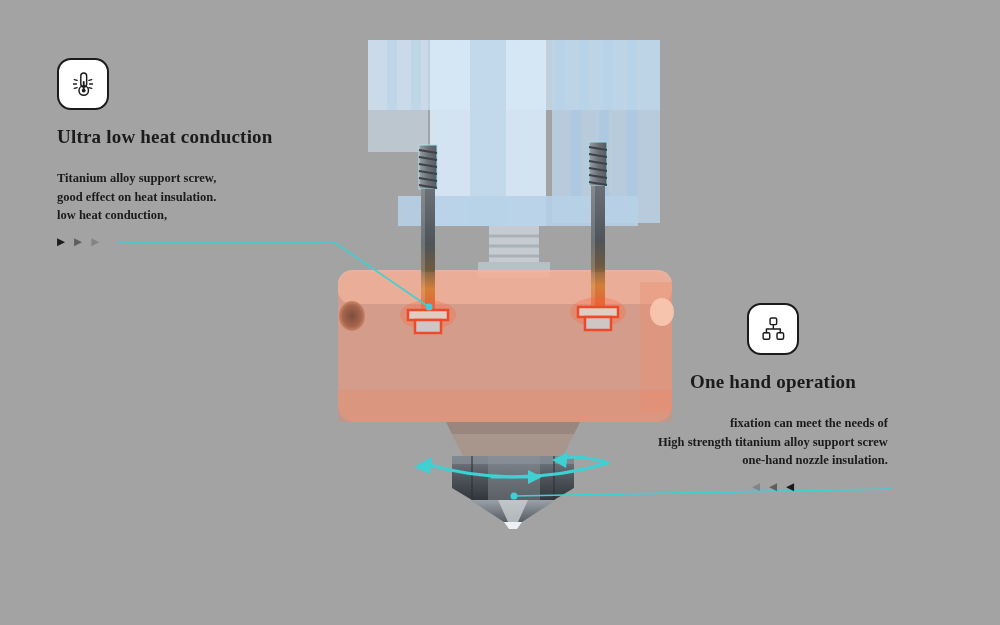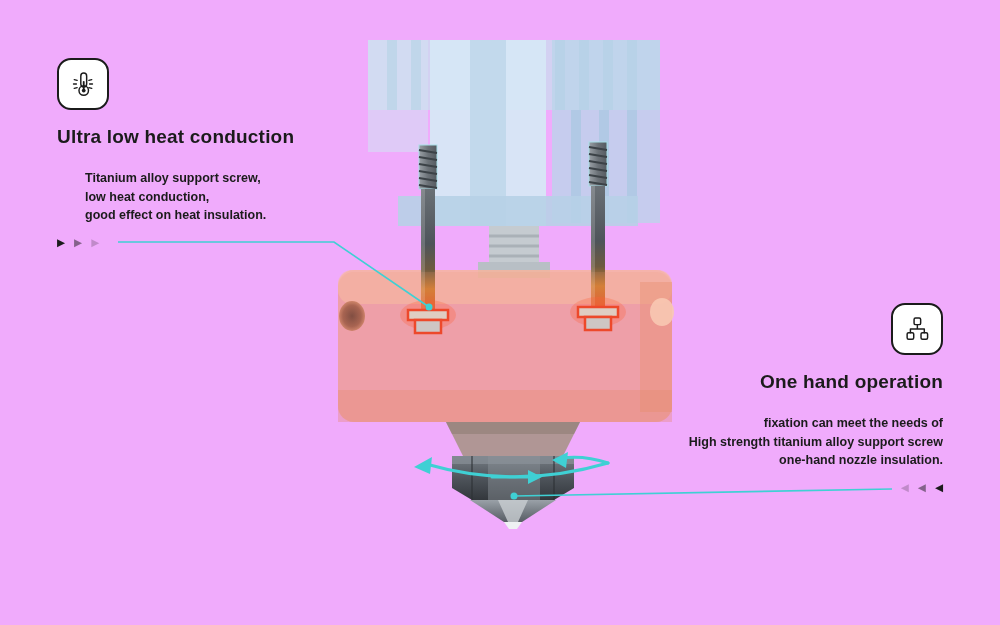--- a/index.html
+++ b/index.html
@@ -1,40 +1,40 @@
 <!DOCTYPE html>
 <html><head>
 <meta charset="utf-8">
 <style>
   html, body { margin:0; padding:0; background:#ffffff; }
   .canvas {
-    position:relative; width:1000px; height:625px; background:#f0abfc;
-    overflow:hidden; font-family:Liberation Sans, sans-serif; color:#1b1b1b;
+    position:relative; width:1000px; height:625px; background:#a3a3a3;
+    overflow:hidden; font-family:Liberation Serif, serif; color:#1b1b1b;
   }
   .scene { position:absolute; left:0; top:0; width:1000px; height:625px; }
 
   .feature { position:absolute; }
   .feature-left { left:57px; top:58px; width:330px; }
-  .feature-right { right:57px; top:303px; width:340px; display:flex; flex-direction:column; align-items:flex-end; text-align:right; }
+  .feature-right { right:57px; top:303px; width:340px; display:flex; flex-direction:column; align-items:center; text-align:right; }
 
   .icon-box {
     width:52px; height:52px; box-sizing:border-box;
     border:2.5px solid #1b1b1b; border-radius:14px;
     display:flex; align-items:center; justify-content:center;
     background:#ffffff;
   }
   .feature-title {
     margin:16px 0 0 0; font-size:19px; font-weight:bold;
     letter-spacing:.2px; color:#1b1b1b; white-space:nowrap;
   }
   .feature-desc {
     margin-top:21px; font-size:12.5px; font-weight:bold;
     line-height:18.5px; color:#1b1b1b;
   }
-  .feature-desc span { display:block; white-space:nowrap;margin-left:28px; }
+  .feature-desc span { display:block; white-space:nowrap; }
   .arrow-row {
     margin-top:11px; font-size:10.5px; color:#1b1b1b;
     display:flex; gap:9px; line-height:12px;
   }
   .feature-left  .arrow-row span:nth-child(1){opacity:1;}
   .feature-left  .arrow-row span:nth-child(2){opacity:.5;}
   .feature-left  .arrow-row span:nth-child(3){opacity:.22;}
   .feature-right .arrow-row span:nth-child(1){opacity:.22;}
   .feature-right .arrow-row span:nth-child(2){opacity:.5;}
   .feature-right .arrow-row span:nth-child(3){opacity:1;}
@@ -154,22 +154,22 @@
         <rect x="23" y="11" width="8" height="19" rx="4"></rect>
         <circle cx="27" cy="35" r="6.5"></circle>
         <line x1="27" y1="35" x2="27" y2="23" stroke-width="2.5"></line>
         <circle cx="27" cy="35" r="2.6" fill="#1b1b1b" stroke="none"></circle>
         <path d="M14 20 L18 21 M13 26 L17 26 M14 32 L18 31 M38 20 L34 21 M39 26 L35 26 M38 32 L34 31" stroke-width="1.8"></path>
       </svg>
     </div>
     <h2 class="feature-title">Ultra low heat conduction</h2>
     <div class="feature-desc">
       <span>Titanium alloy support screw,</span>
+      <span>good effect on heat insulation.</span>
       <span>low heat conduction,</span>
-      <span>good effect on heat insulation.</span>
     </div>
     <div class="arrow-row">
       <span>▶</span>
       <span>▶</span>
       <span>▶</span>
     </div>
   </div>
 
   <div class="feature feature-right">
     <div class="icon-box">

